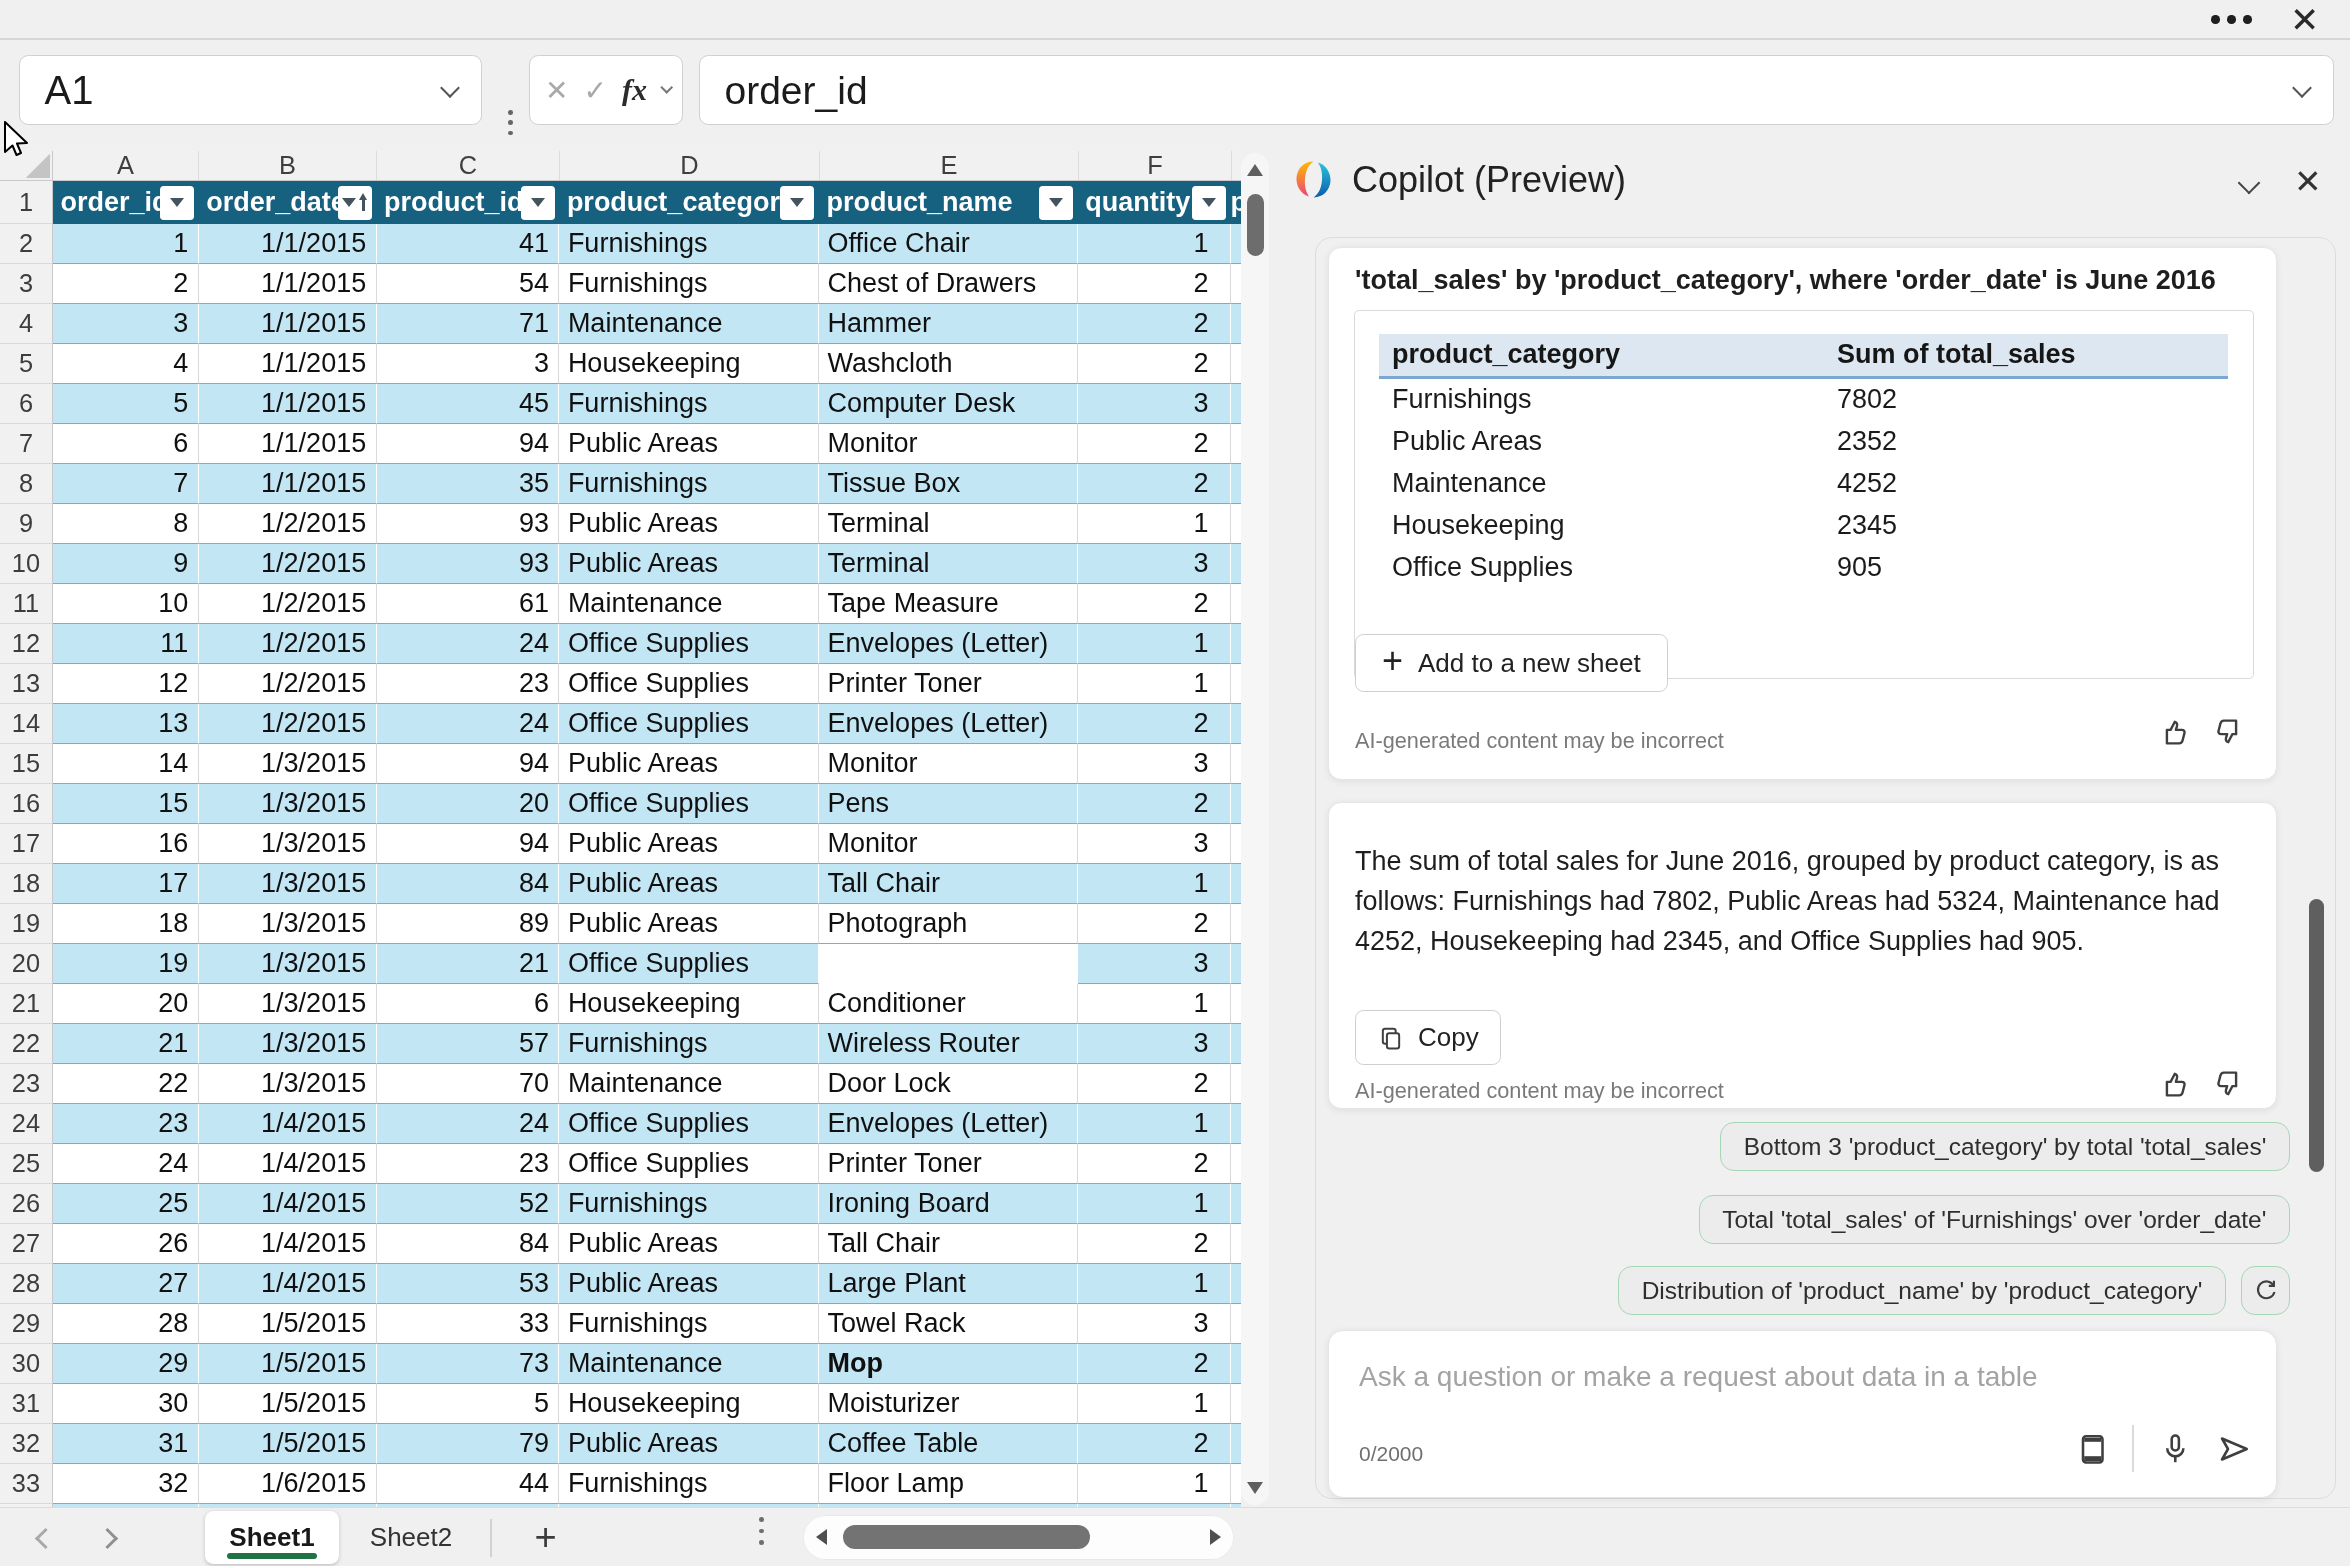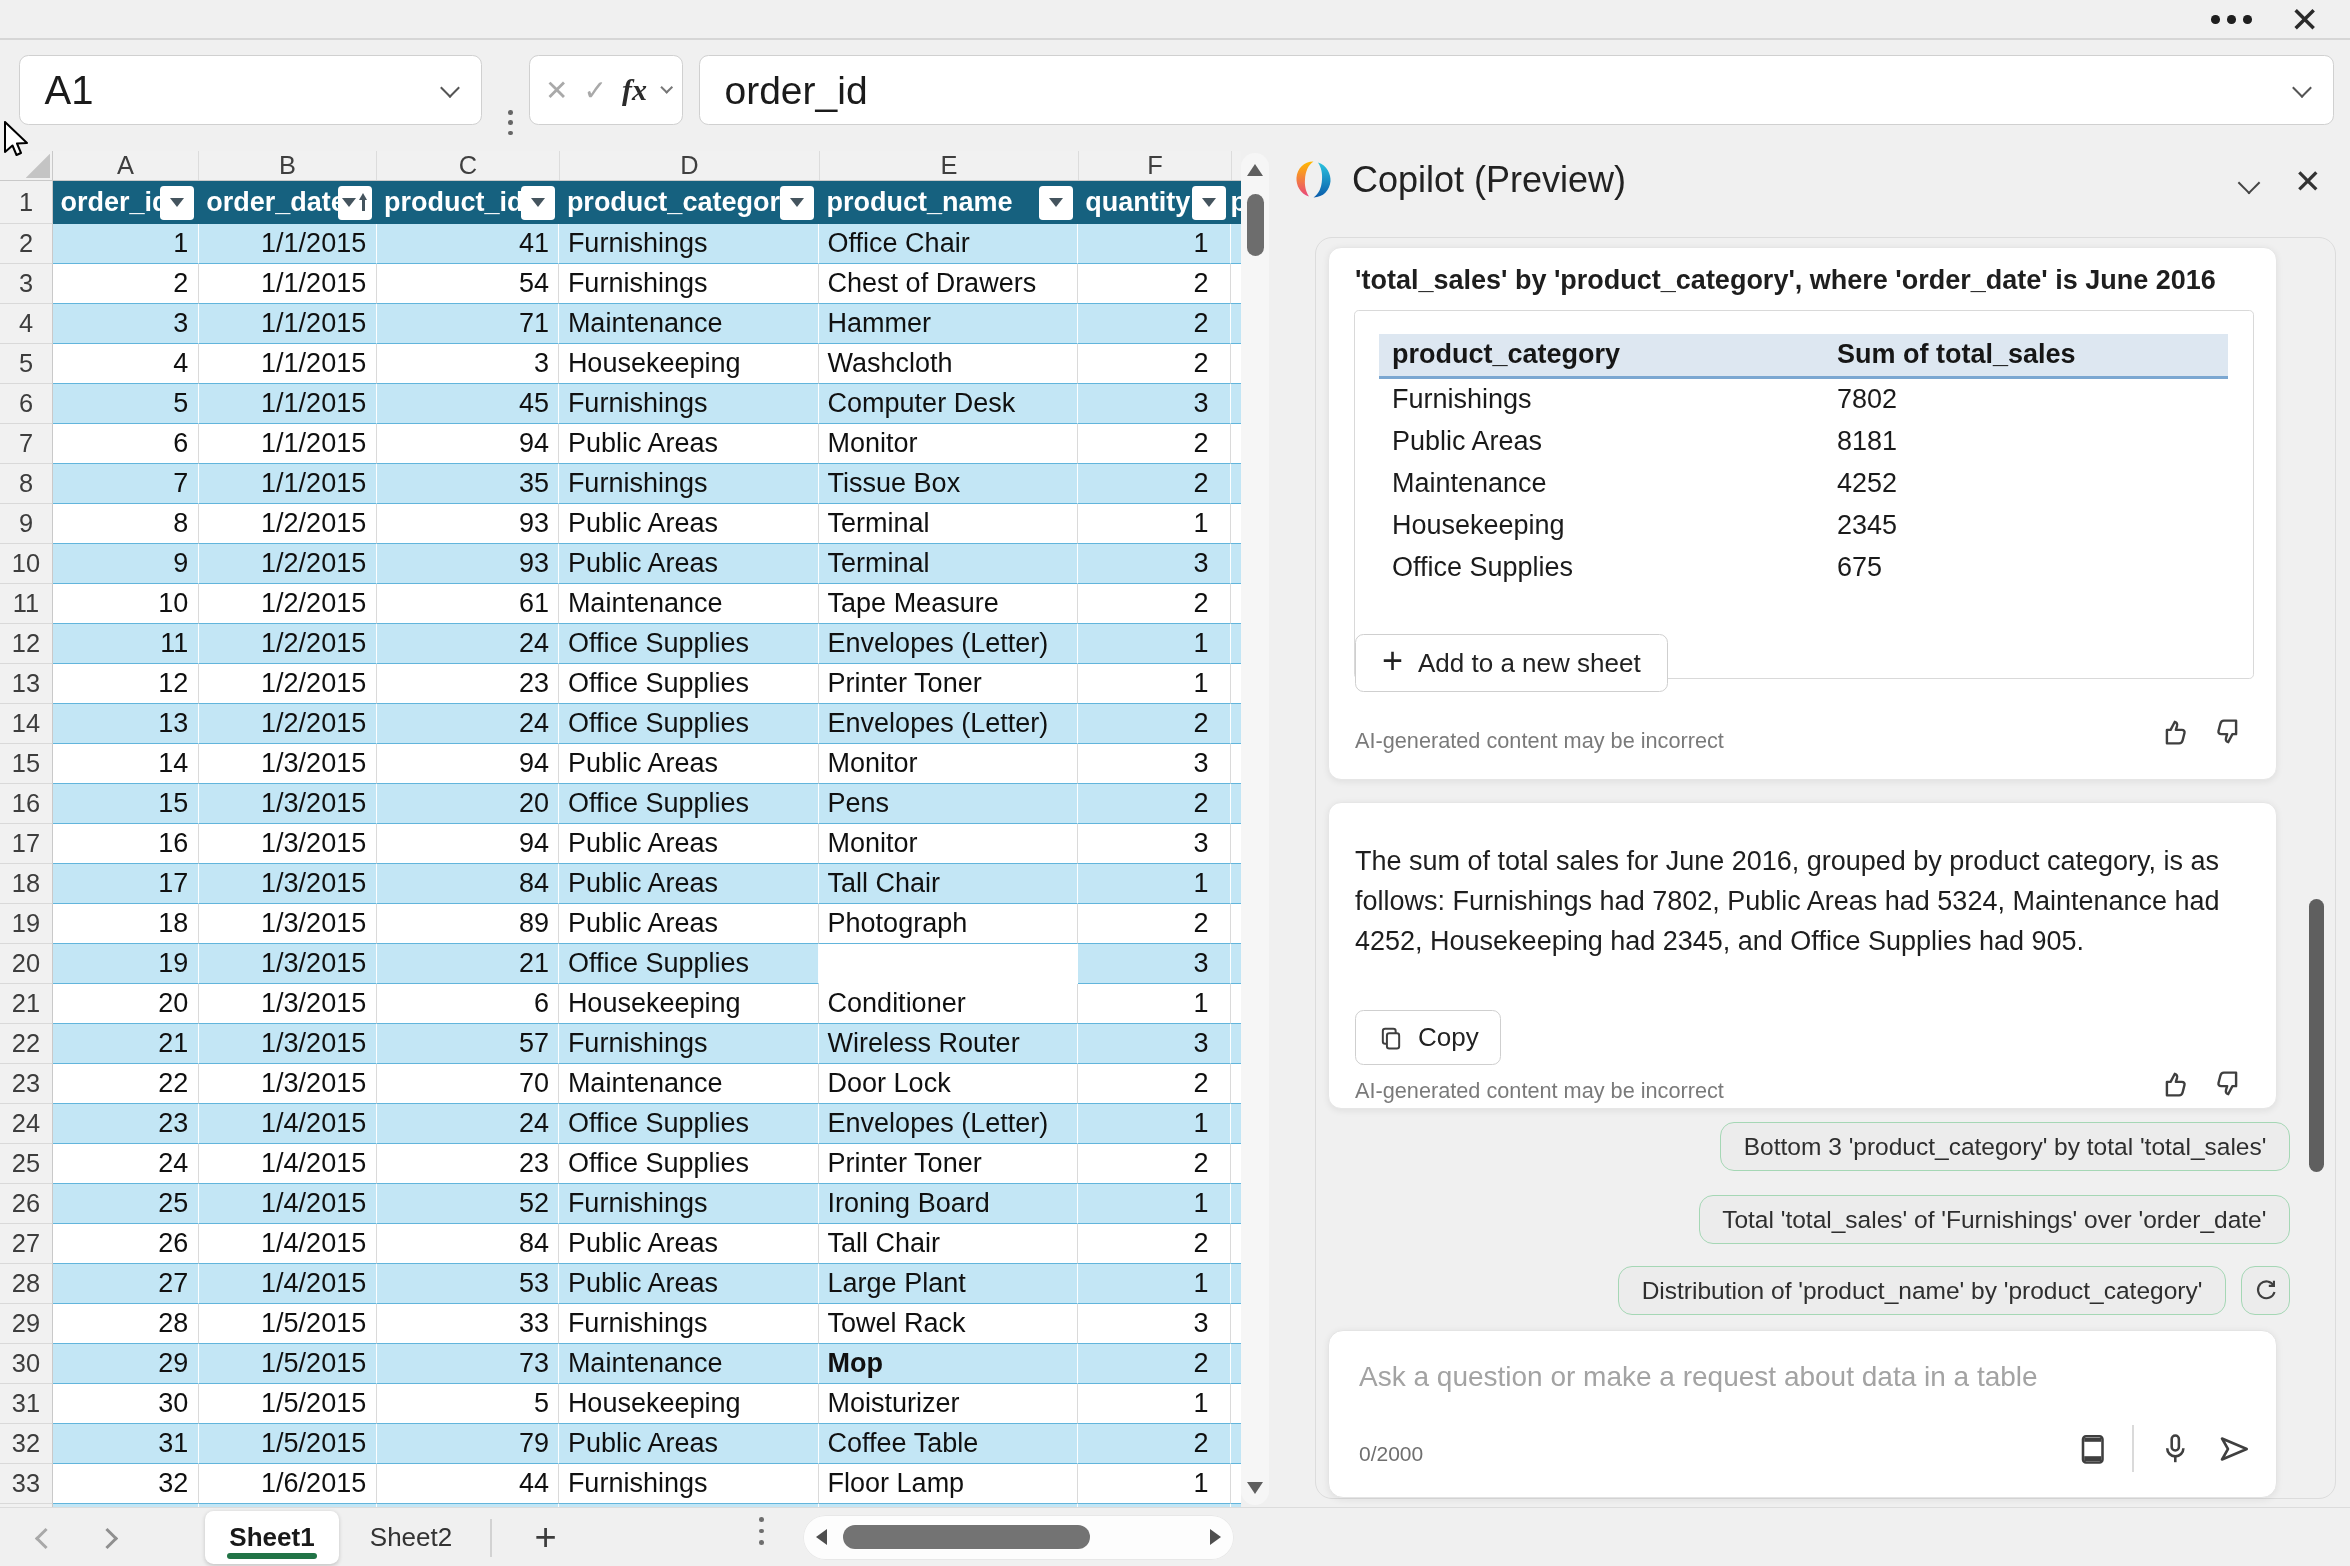--- a/index.html
+++ b/index.html
@@ -643,33 +643,33 @@
       <span class="c1">product_category</span>
       <span class="c2">Sum of total_sales</span>
     </div>
     <div id="cp-rows">
         <div class="cp-row">
           <span class="c1">Furnishings</span>
           <span class="c2">7802</span>
         </div>
         <div class="cp-row">
           <span class="c1">Public Areas</span>
-          <span class="c2">8181</span>
+          <span class="c2">2352</span>
         </div>
         <div class="cp-row">
           <span class="c1">Maintenance</span>
           <span class="c2">4252</span>
         </div>
         <div class="cp-row">
           <span class="c1">Housekeeping</span>
           <span class="c2">2345</span>
         </div>
         <div class="cp-row">
           <span class="c1">Office Supplies</span>
-          <span class="c2">675</span>
+          <span class="c2">905</span>
         </div>
       </div>
   </div>
   <div id="cp-add-btn">
     <span class="plus">+</span>
     <span class="lbl">Add to a new sheet</span>
   </div>
   <div class="disclaimer">AI-generated content may be incorrect</div>
   <div class="thumbs">
     <svg viewBox="0 0 24 24">

